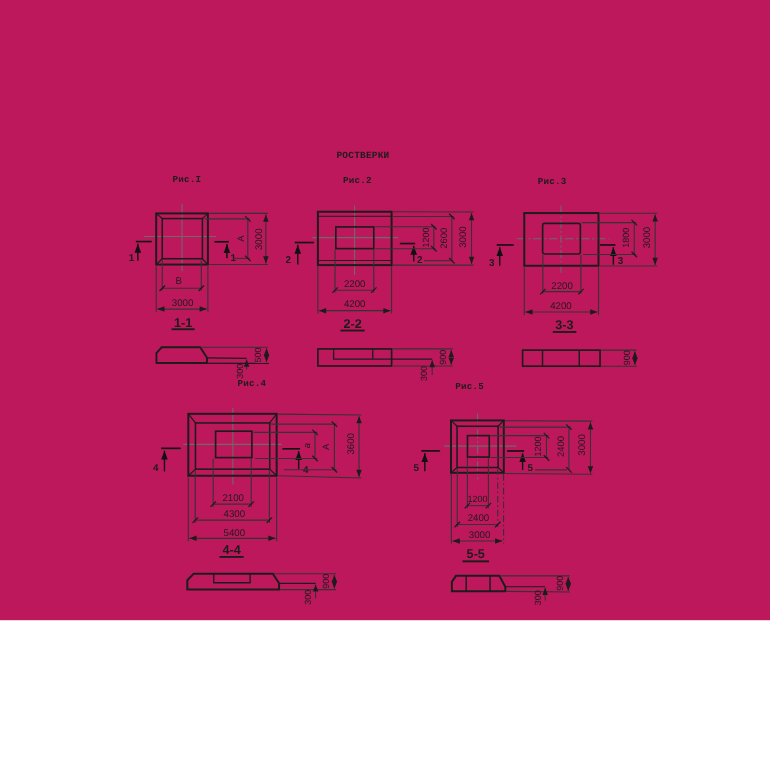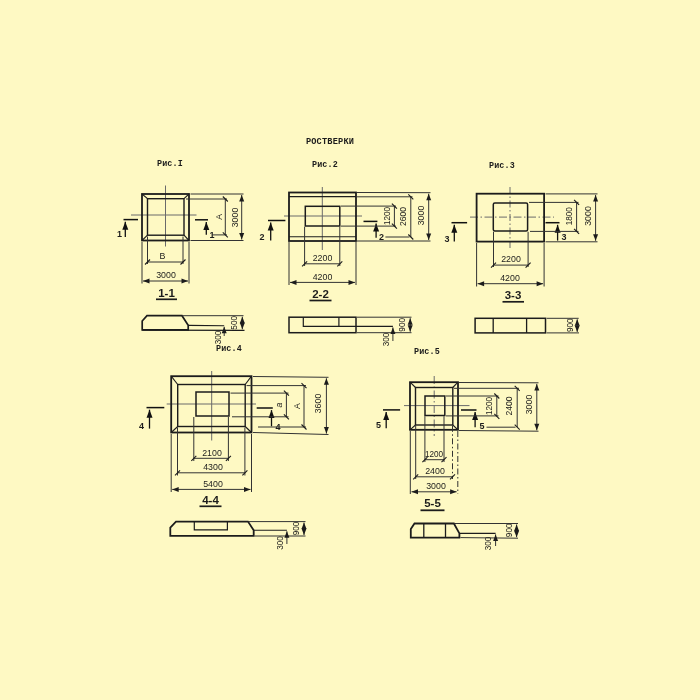--- a/index.html
+++ b/index.html
@@ -1,16 +1,16 @@
 <!DOCTYPE html>
 <html><head>
 <meta charset="utf-8">
 <style>
   html,body{margin:0;padding:0;background:#ffffff;}
-  .page{position:relative;width:700px;height:700px;background:#fef9c3;overflow:hidden;}
+  .page{position:relative;width:700px;height:564px;background:#be185d;overflow:hidden;}
   svg{filter:blur(0.35px);}
   text{font-family:"Liberation Sans",sans-serif;fill:#1c1c1c;}
   .tw{font-family:"Liberation Mono",monospace;font-weight:bold;letter-spacing:0.2px;}
   .hd{font-family:"Liberation Sans",sans-serif;}
 </style>
 </head>
 <body>
 <div class="page">
 <svg width="700" height="700" viewBox="0 0 700 700">
 <defs>

